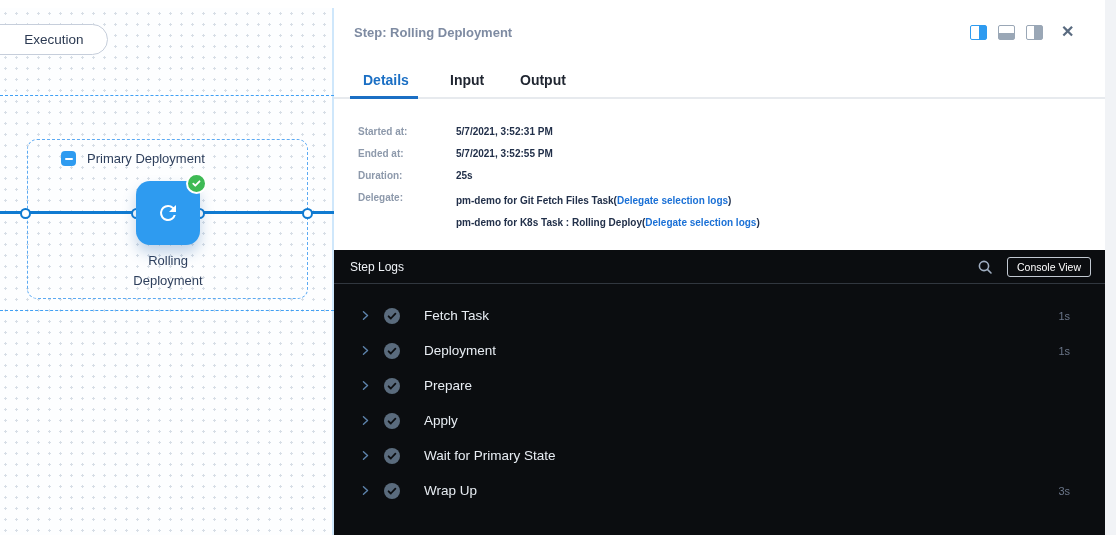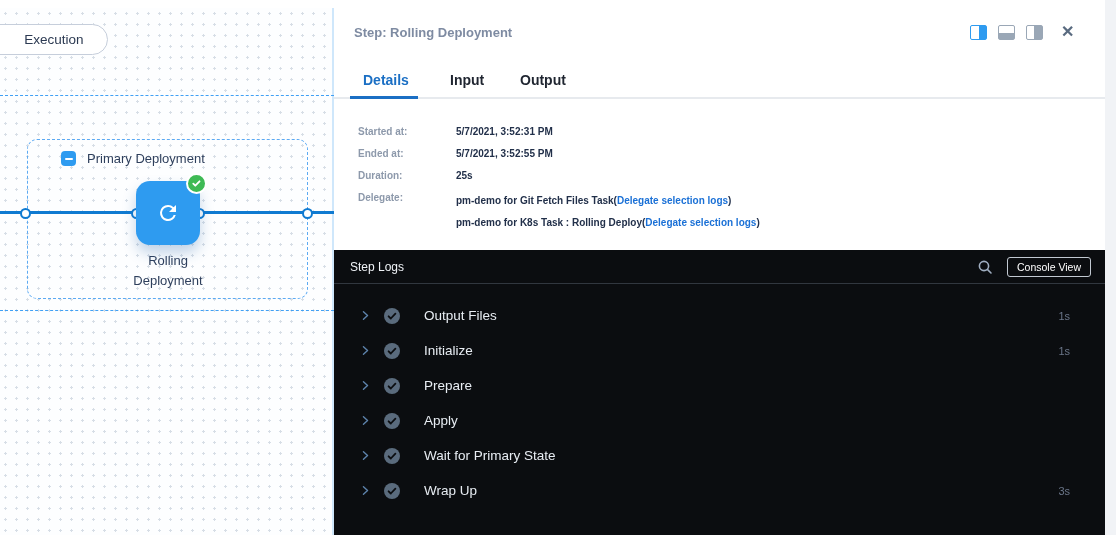--- a/index.html
+++ b/index.html
@@ -168,36 +168,36 @@
           <svg width="11" height="11" viewBox="0 0 16 16">
             <path d="M5 2.5l6 5.5-6 5.5" stroke="#5e84ad" stroke-width="2" fill="none" stroke-linecap="round" stroke-linejoin="round"></path>
           </svg>
         </span>
       <span class="check">
           <svg width="16" height="16" viewBox="0 0 16 16">
             <circle cx="8" cy="8" r="8" fill="#5a6b7d"></circle>
             <path d="M4.6 8.3l2.2 2.2 4.6-4.8" stroke="#0b0d10" stroke-width="1.8" fill="none" stroke-linecap="round" stroke-linejoin="round"></path>
           </svg>
         </span>
-      <span class="log-label">Output Files</span>
+      <span class="log-label">Fetch Task</span>
       <span class="log-duration">1s</span>
     </div>
     <div class="log-row">
       <span class="chev">
           <svg width="11" height="11" viewBox="0 0 16 16">
             <path d="M5 2.5l6 5.5-6 5.5" stroke="#5e84ad" stroke-width="2" fill="none" stroke-linecap="round" stroke-linejoin="round"></path>
           </svg>
         </span>
       <span class="check">
           <svg width="16" height="16" viewBox="0 0 16 16">
             <circle cx="8" cy="8" r="8" fill="#5a6b7d"></circle>
             <path d="M4.6 8.3l2.2 2.2 4.6-4.8" stroke="#0b0d10" stroke-width="1.8" fill="none" stroke-linecap="round" stroke-linejoin="round"></path>
           </svg>
         </span>
-      <span class="log-label">Initialize</span>
+      <span class="log-label">Deployment</span>
       <span class="log-duration">1s</span>
     </div>
     <div class="log-row">
       <span class="chev">
           <svg width="11" height="11" viewBox="0 0 16 16">
             <path d="M5 2.5l6 5.5-6 5.5" stroke="#5e84ad" stroke-width="2" fill="none" stroke-linecap="round" stroke-linejoin="round"></path>
           </svg>
         </span>
       <span class="check">
           <svg width="16" height="16" viewBox="0 0 16 16">

